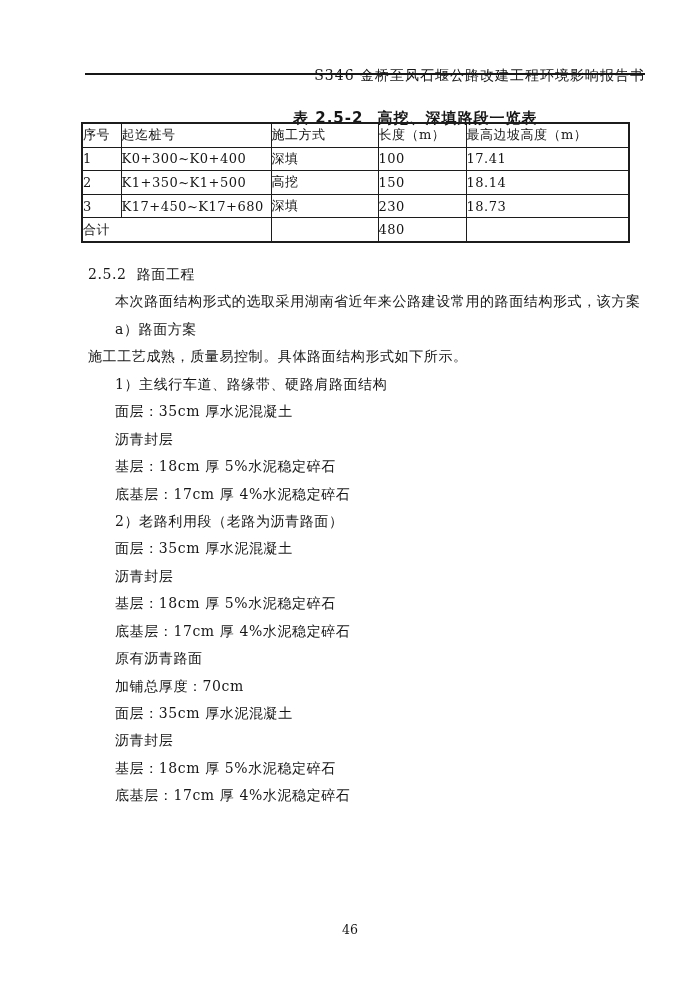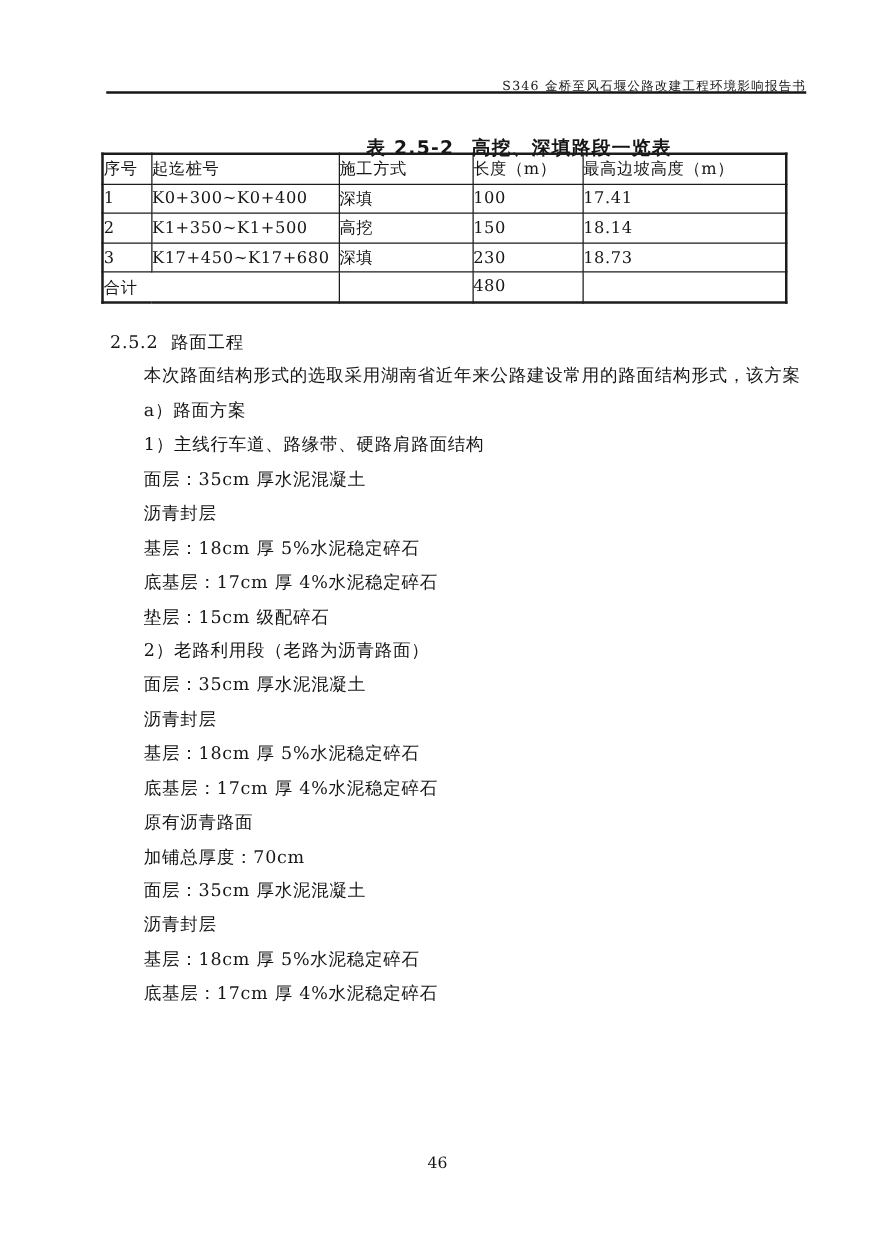--- a/index.html
+++ b/index.html
@@ -2,21 +2,21 @@
 <html><head>
 <meta charset="utf-8">
 <style>
   html,body{margin:0;padding:0;}
   body{
     width:700px;height:990px;background:#ffffff;position:relative;overflow:hidden;
     font-family:"DejaVu Serif","Liberation Serif",serif;color:#161616;
   }
   .page-header{
     position:absolute;top:51px;left:85px;width:560px;text-align:right;
-    font-size:10px;letter-spacing:1px;white-space:pre;
+    font-size:14px;letter-spacing:1px;white-space:pre;
   }
   .header-rule{
     position:absolute;top:73px;left:85px;width:560px;height:2px;background:#161616;
   }
   .table-caption{
     position:absolute;top:91px;left:14px;width:700px;text-align:center;
     font-family:"DejaVu Sans","Liberation Sans",sans-serif;
     font-weight:bold;font-size:15px;letter-spacing:1px;white-space:pre;padding-left:45px;
   }
   .caption-title{margin-left:14px;}
@@ -96,26 +96,26 @@
         <td>480</td>
         <td></td>
       </tr>
     </tbody>
 </table>
 
 <div class="content" id="content">
     <div class="line">2.5.2  路面工程</div>
     <div class="line ind">本次路面结构形式的选取采用湖南省近年来公路建设常用的路面结构形式，该方案</div>
     <div class="line ind">a）路面方案</div>
+    <div class="line">施工工艺成熟，质量易控制。具体路面结构形式如下所示。</div>
     <div class="line ind">1）主线行车道、路缘带、硬路肩路面结构</div>
     <div class="line ind">面层：35cm 厚水泥混凝土</div>
     <div class="line ind">沥青封层</div>
     <div class="line ind">基层：18cm 厚 5%水泥稳定碎石</div>
     <div class="line ind">底基层：17cm 厚 4%水泥稳定碎石</div>
-    <div class="line ind">垫层：15cm 级配碎石</div>
     <div class="line ind">2）老路利用段（老路为沥青路面）</div>
     <div class="line ind">面层：35cm 厚水泥混凝土</div>
     <div class="line ind">沥青封层</div>
     <div class="line ind">基层：18cm 厚 5%水泥稳定碎石</div>
     <div class="line ind">底基层：17cm 厚 4%水泥稳定碎石</div>
     <div class="line ind">原有沥青路面</div>
     <div class="line ind">加铺总厚度：70cm</div>
     <div class="line ind">面层：35cm 厚水泥混凝土</div>
     <div class="line ind">沥青封层</div>
     <div class="line ind">基层：18cm 厚 5%水泥稳定碎石</div>

